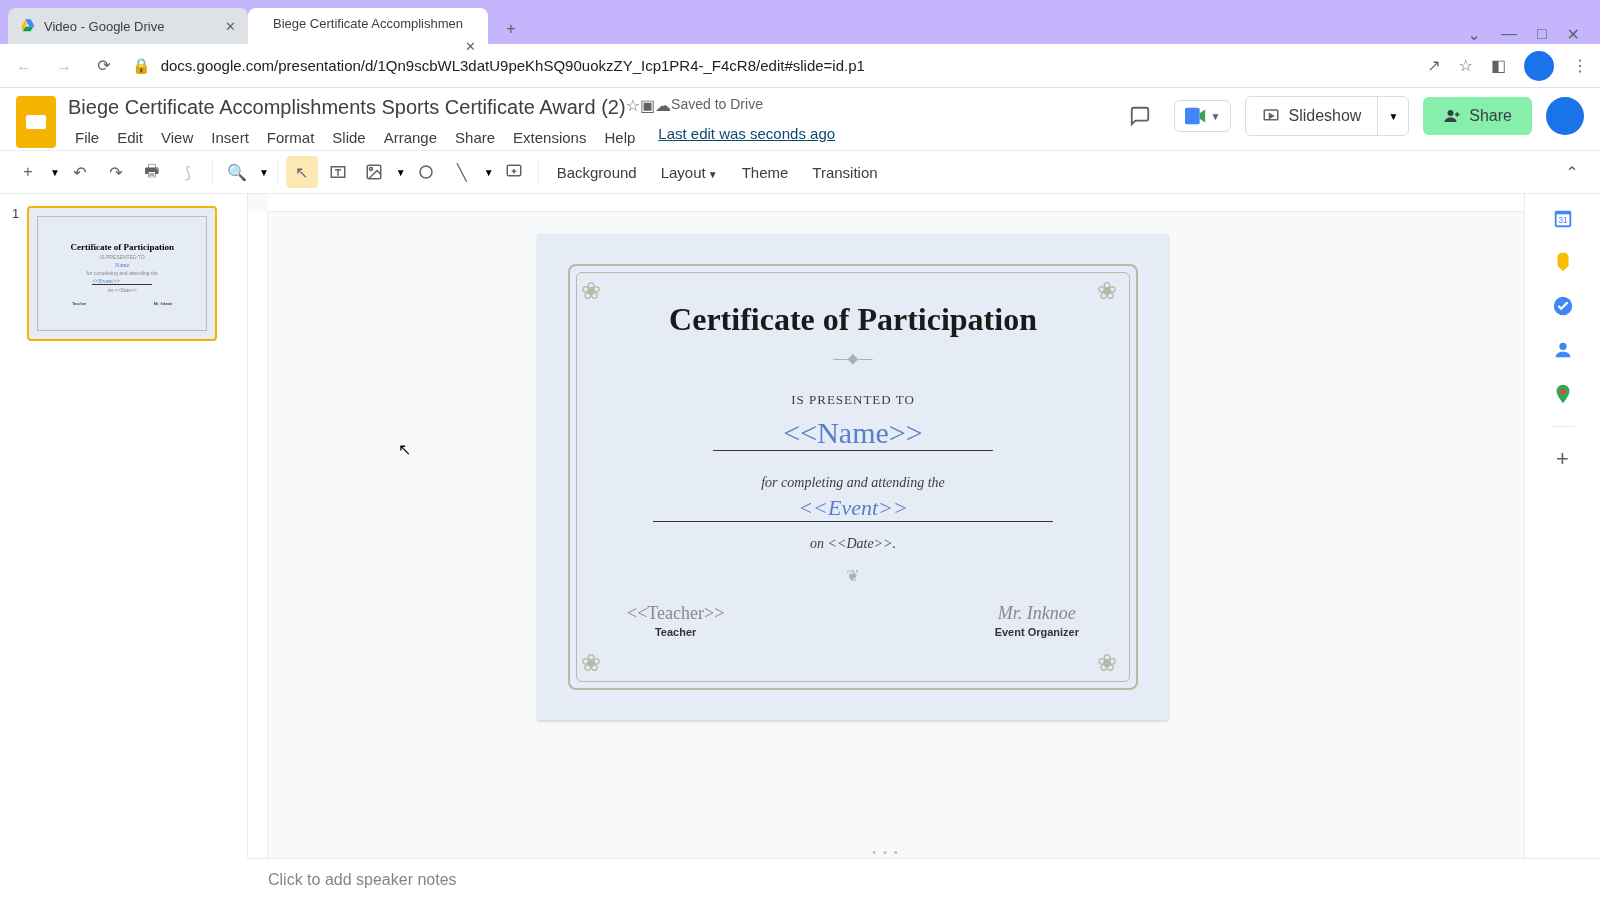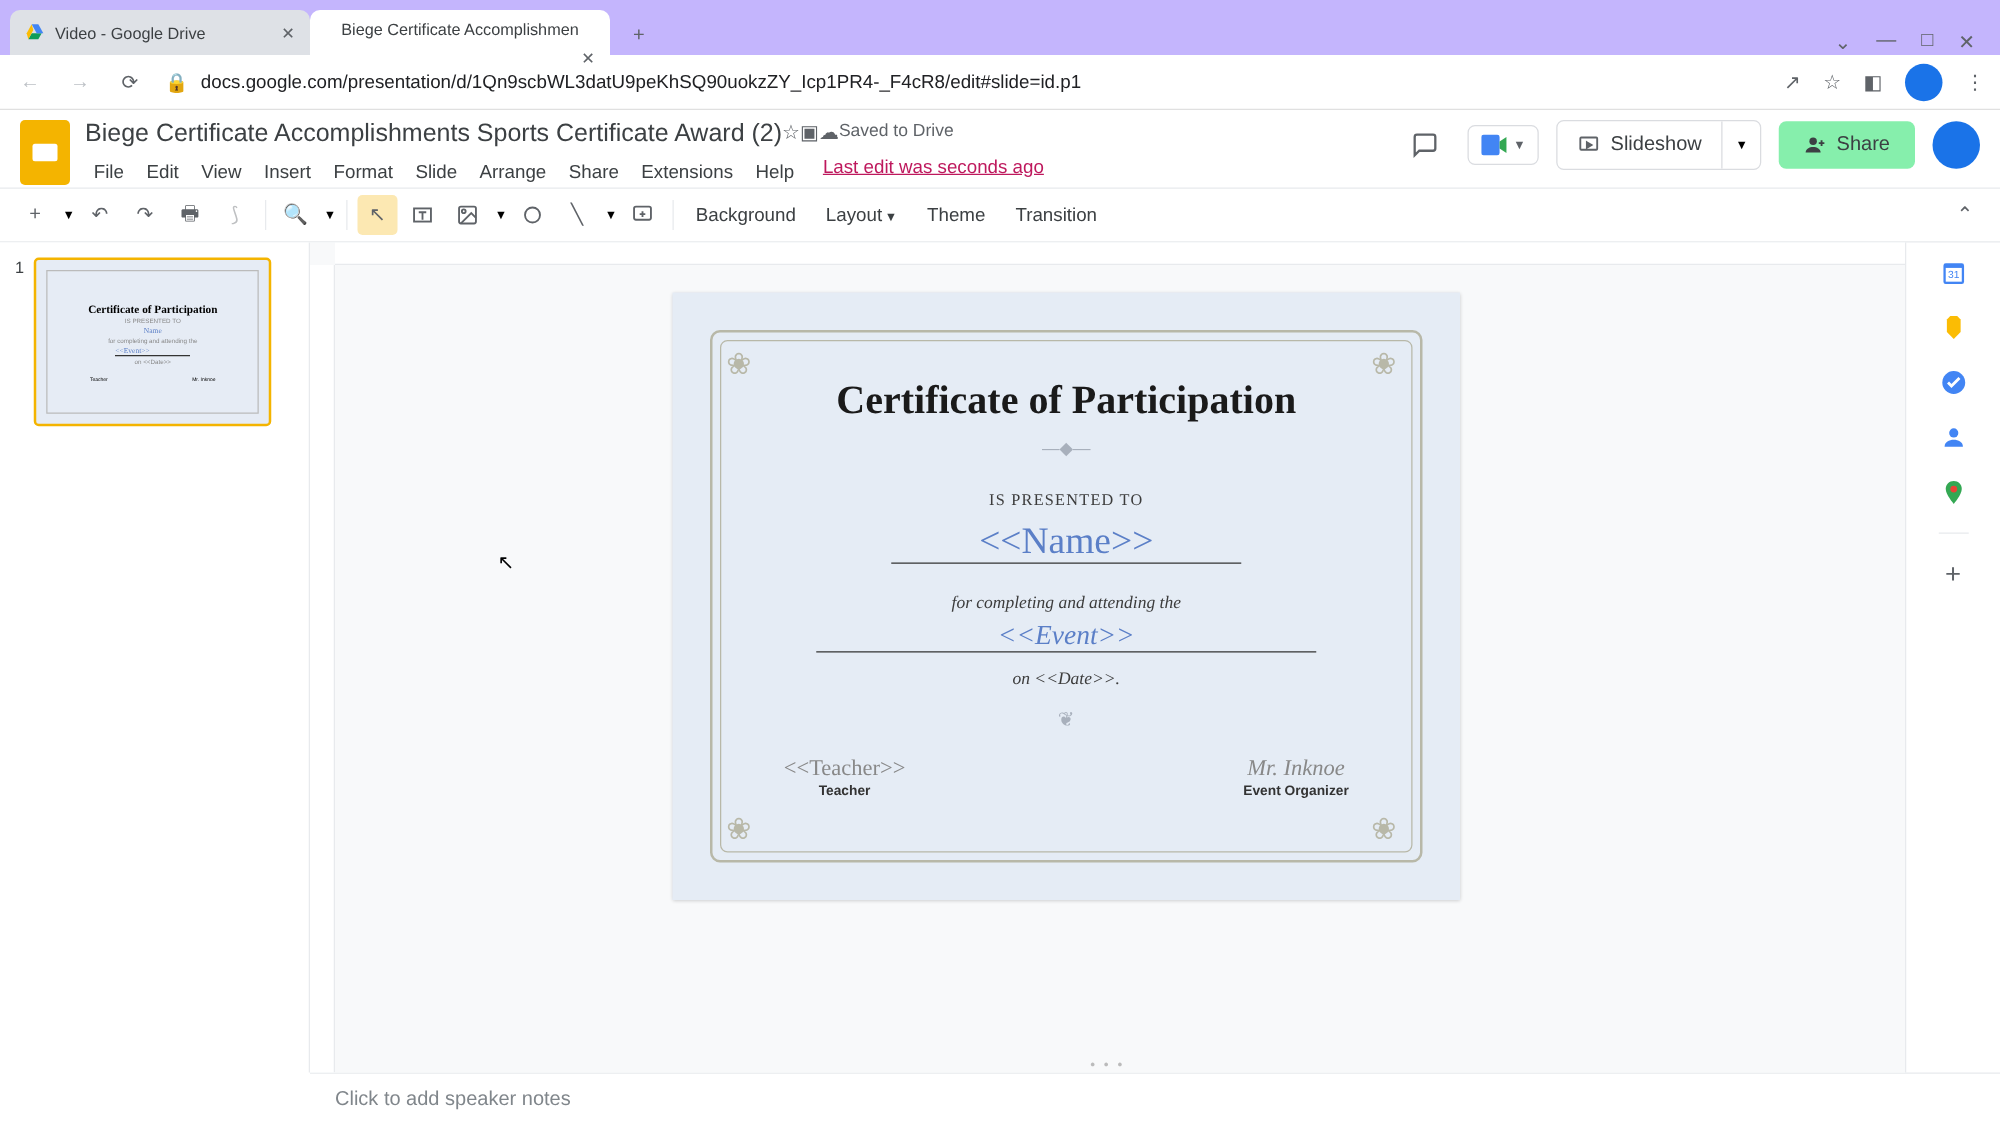--- a/index.html
+++ b/index.html
@@ -26,21 +26,21 @@
     .slides-header { padding: 8px 16px 0; display: flex; align-items: flex-start; gap: 12px; }
     .slides-logo { width: 40px; height: 52px; background: #f4b400; border-radius: 4px; position: relative; display: flex; align-items: center; justify-content: center; }
     .slides-logo::after { content: ''; width: 20px; height: 14px; background: #fff; border-radius: 2px; }
     .doc-info { flex: 1; }
     .doc-title-row { display: flex; align-items: flex-start; }
     .doc-title { font-size: 20px; color: #3c4043; }
     .doc-star, .doc-move, .doc-cloud { color: #5f6368; cursor: pointer; }
     .doc-saved { color: #5f6368; font-size: 14px; }
     .menu-bar { display: flex; gap: 4px; margin-top: 6px; }
     .menu-item { font-size: 15px; color: #3c4043; padding: 4px 7px; cursor: pointer; }
-    .last-edit { text-decoration: underline; color: #be185d; font-size: 15px; margin-left: 12px; }
+    .last-edit { text-decoration: underline; color: #0c4a6e; font-size: 15px; margin-left: 12px; }
     
     .header-right { display: flex; align-items: center; gap: 14px; margin-left: auto; }
     .icon-btn { width: 40px; height: 40px; display: flex; align-items: center; justify-content: center; color: #5f6368; cursor: pointer; border-radius: 50%; }
     .meet-btn { display: flex; align-items: center; gap: 4px; padding: 6px 10px; border: 1px solid #dadce0; border-radius: 6px; cursor: pointer; }
     .meet-icon { width: 22px; height: 18px; }
     .slideshow-group { display: flex; border: 1px solid #dadce0; border-radius: 6px; overflow: hidden; }
     .slideshow-btn { display: flex; align-items: center; gap: 8px; padding: 10px 16px; cursor: pointer; font-size: 16px; font-weight: 500; color: #3c4043; }
     .slideshow-arrow { border-left: 1px solid #dadce0; padding: 10px 10px; cursor: pointer; display: flex; align-items: center; }
     .share-btn { display: flex; align-items: center; gap: 8px; padding: 10px 20px; background: #86efac; border-radius: 6px; cursor: pointer; font-size: 16px; font-weight: 500; color: #3c4043; }
     .profile-avatar { width: 38px; height: 38px; border-radius: 50%; background: #1a73e8; cursor: pointer; }

